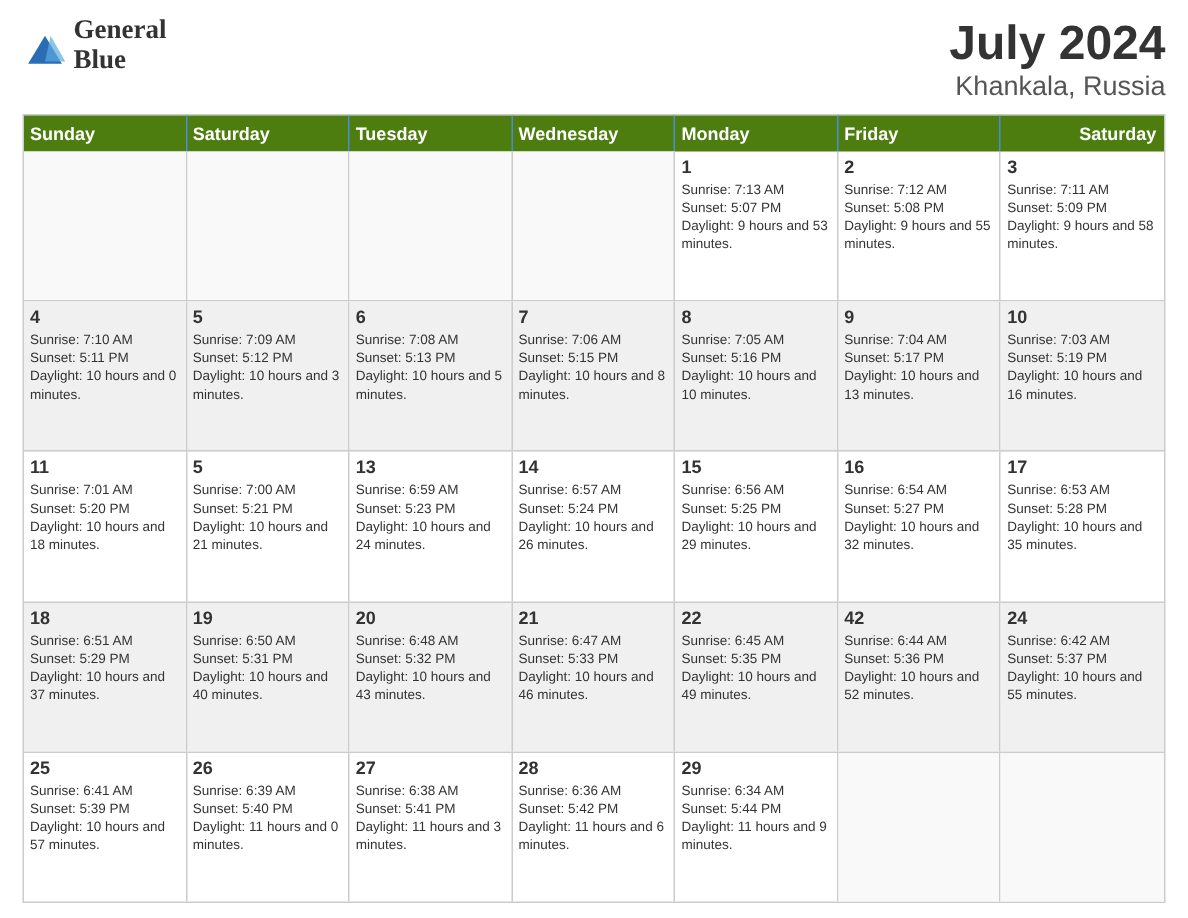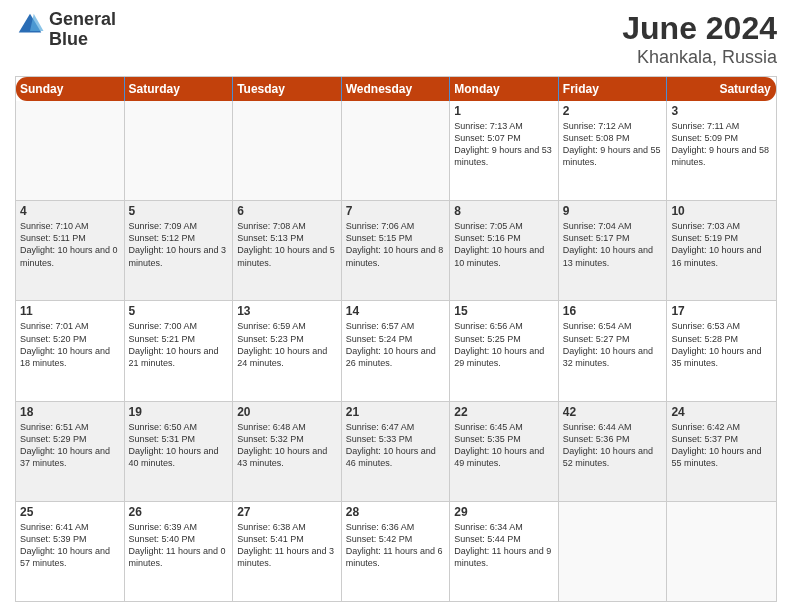--- a/index.html
+++ b/index.html
@@ -18,22 +18,23 @@
       flex-direction: column;
     }
     .header {
       display: flex;
       justify-content: space-between;
       align-items: flex-start;
       margin-bottom: 8px;
     }
     .logo {
       display: flex;
-      align-items: flex-start;
+      align-items: flex-end;
       gap: 4px;
+      font-family: Liberation Serif, serif;
     }
     .logo-text {
       font-size: 18px;
       font-weight: bold;
       line-height: 1.1;
       color: #333;
     }
     .logo-text span {
       display: block;
     }
@@ -55,22 +56,21 @@
     }
     .calendar {
       flex: 1;
       display: flex;
       flex-direction: column;
       border: 1px solid #ccc;
     }
     .cal-header {
       display: grid;
       grid-template-columns: repeat(7, 1fr);
-      background: #c2410c;
-      border-radius: 11px;
+      background: #4d7c0f;
     }
     .cal-header-cell {
       color: #fff;
       font-size: 12px;
       font-weight: bold;
       padding: 5px 4px;
       text-align: left;
       border-right: 1px solid #4a8dd5;
     }
     .cal-header-cell:last-child {
@@ -132,21 +132,21 @@
       <svg class="logo-icon" viewBox="0 0 40 40">
         <polygon points="20,5 35,30 5,30" fill="#2a6db5"></polygon>
         <polygon points="25,5 38,28 20,28" fill="#5aabde" opacity="0.7"></polygon>
       </svg>
       <div class="logo-text">
         <span>General</span>
         <span>Blue</span>
       </div>
     </div>
     <div class="title-area">
-      <div class="month-title">June 2024</div>
+      <div class="month-title">July 2024</div>
       <div class="location">Khankala, Russia</div>
     </div>
   </div>
 
   <div class="calendar">
     <div class="cal-header">
     <div class="cal-header-cell">Sunday</div>
         <div class="cal-header-cell">Saturday</div>
         <div class="cal-header-cell">Tuesday</div>
         <div class="cal-header-cell">Wednesday</div>

